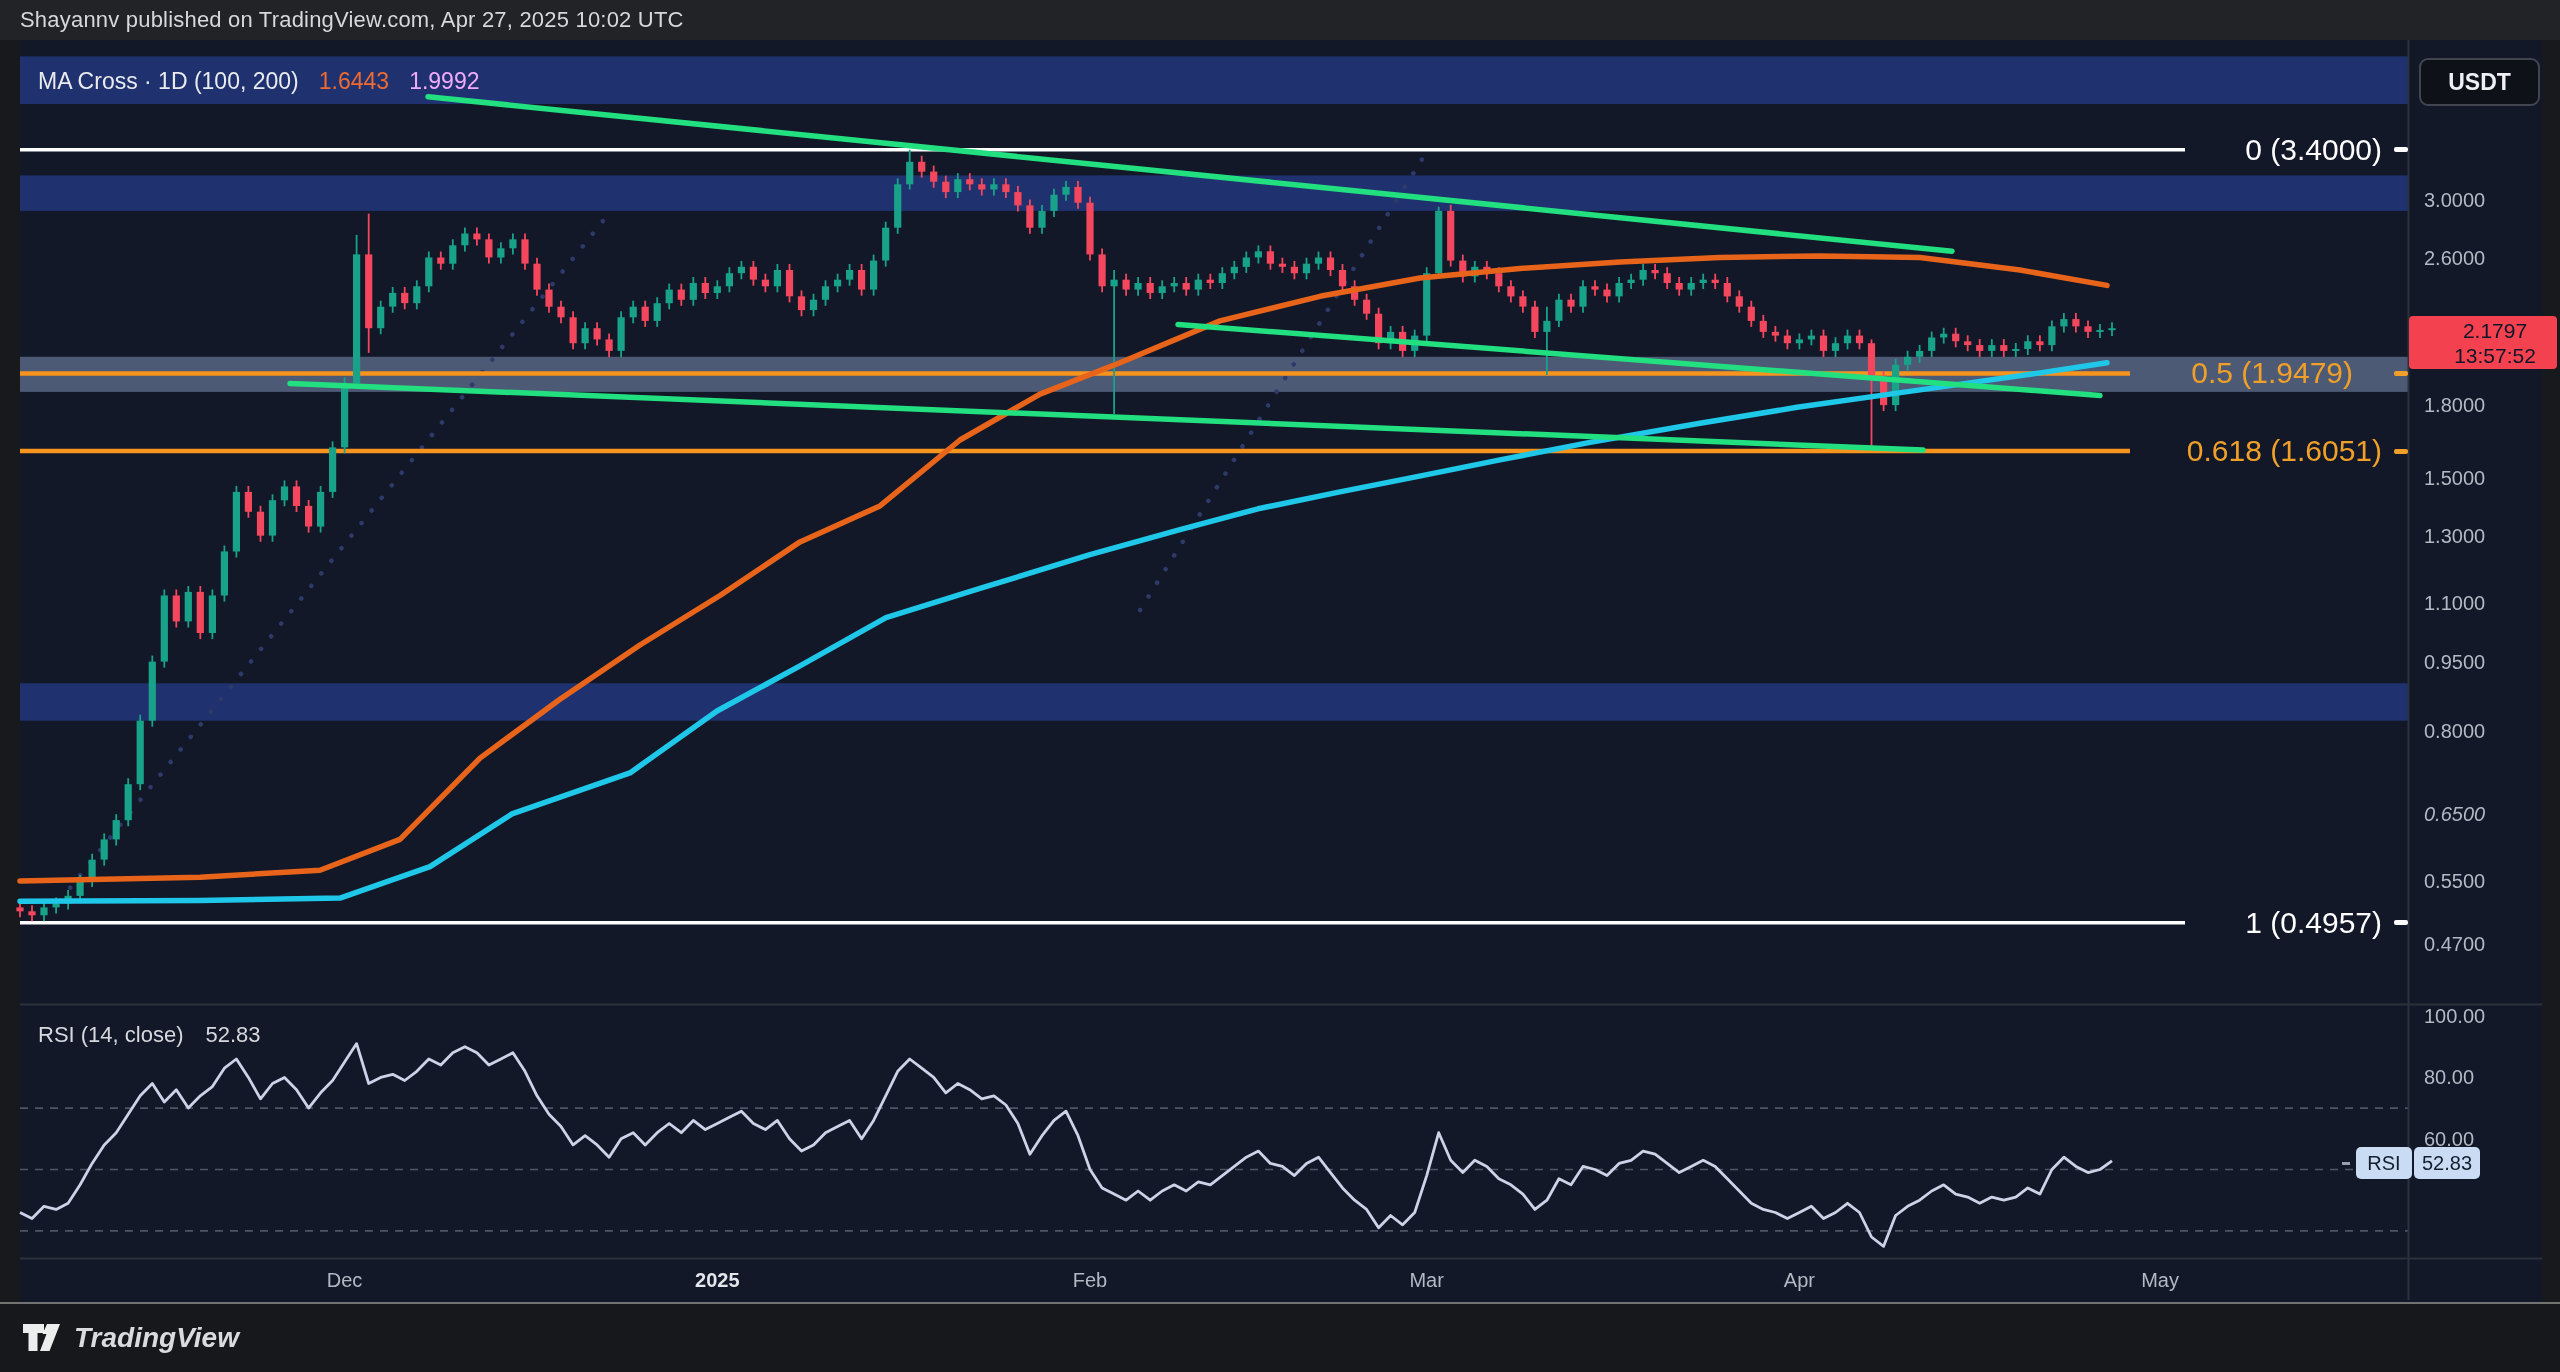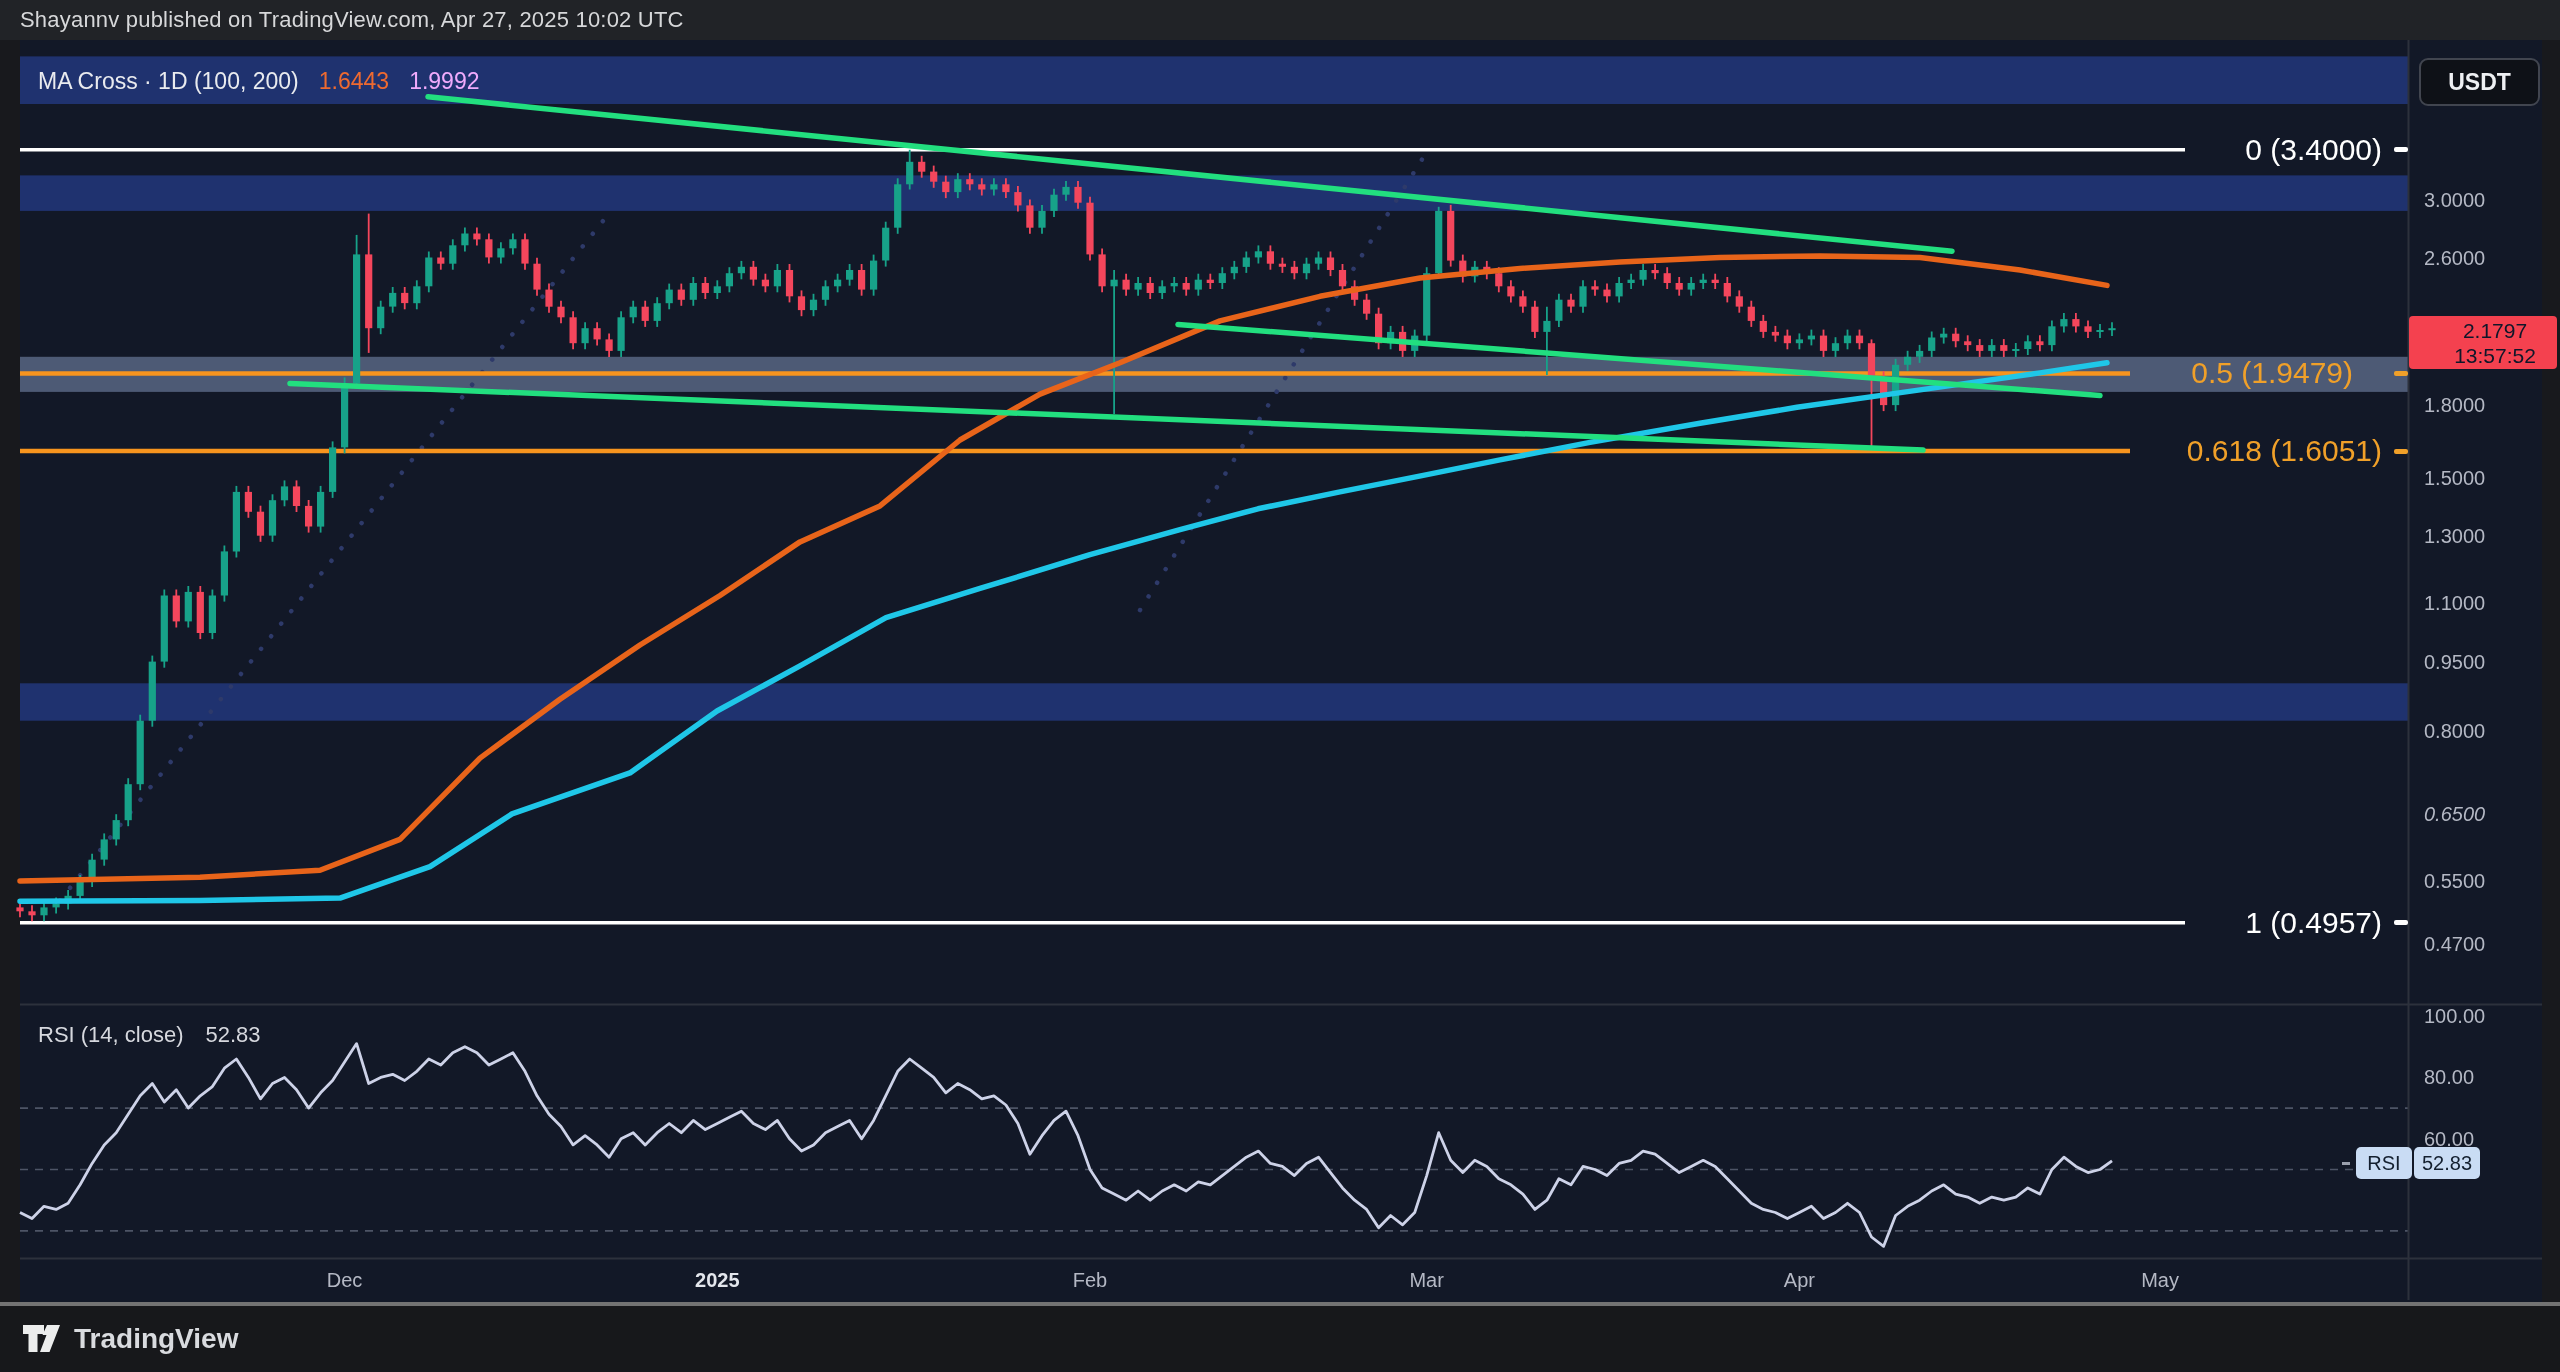--- a/index.html
+++ b/index.html
@@ -27,21 +27,21 @@
   .price-badge{position:absolute;left:2409px;top:316px;width:124px;height:53px;background:#f4414f;
         border-radius:4px;color:#0f172a;font-size:21px;display:flex;flex-direction:column;
         align-items:center;justify-content:center;line-height:25px;padding-left:24px;}
   .rsi-title{position:absolute;left:38px;top:1035px;transform:translateY(-50%);display:flex;gap:22px;
         font-size:22px;color:#d6d8de;}
   .rsi-badges{position:absolute;left:2342px;top:1147px;display:flex;align-items:center;gap:2px;}
   .rsi-badges .tick{width:8px;height:3px;background:#9aa0ad;margin-right:4px;}
   .rsi-badges .bx{background:#c9dcf4;color:#14202f;font-size:20px;border-radius:5px;height:32px;
         display:flex;align-items:center;justify-content:center;}
   .bx.b1{width:56px;} .bx.b2{width:66px;}
-  .ftr{position:absolute;left:0;top:1302px;width:2560px;height:70px;background:#17181b;border-top:4px solid #737373;box-sizing:border-box;}
+  .ftr{position:absolute;left:0;top:1302px;width:2560px;height:70px;background:#17181b;border-top:2px solid #737373;box-sizing:border-box;font-style:italic;}
   .ftr-inner{position:absolute;left:22px;top:50%;transform:translateY(-50%);display:flex;align-items:center;gap:12px;}
   .ftr-inner .brand{color:#d9dbdf;font-size:28px;font-weight:600;}
 </style>
 </head>
 <body>
 
 <div class="page">
 
   <div class="hdr">
     <span>Shayannv published on TradingView.com, Apr 27, 2025 10:02 UTC</span>

